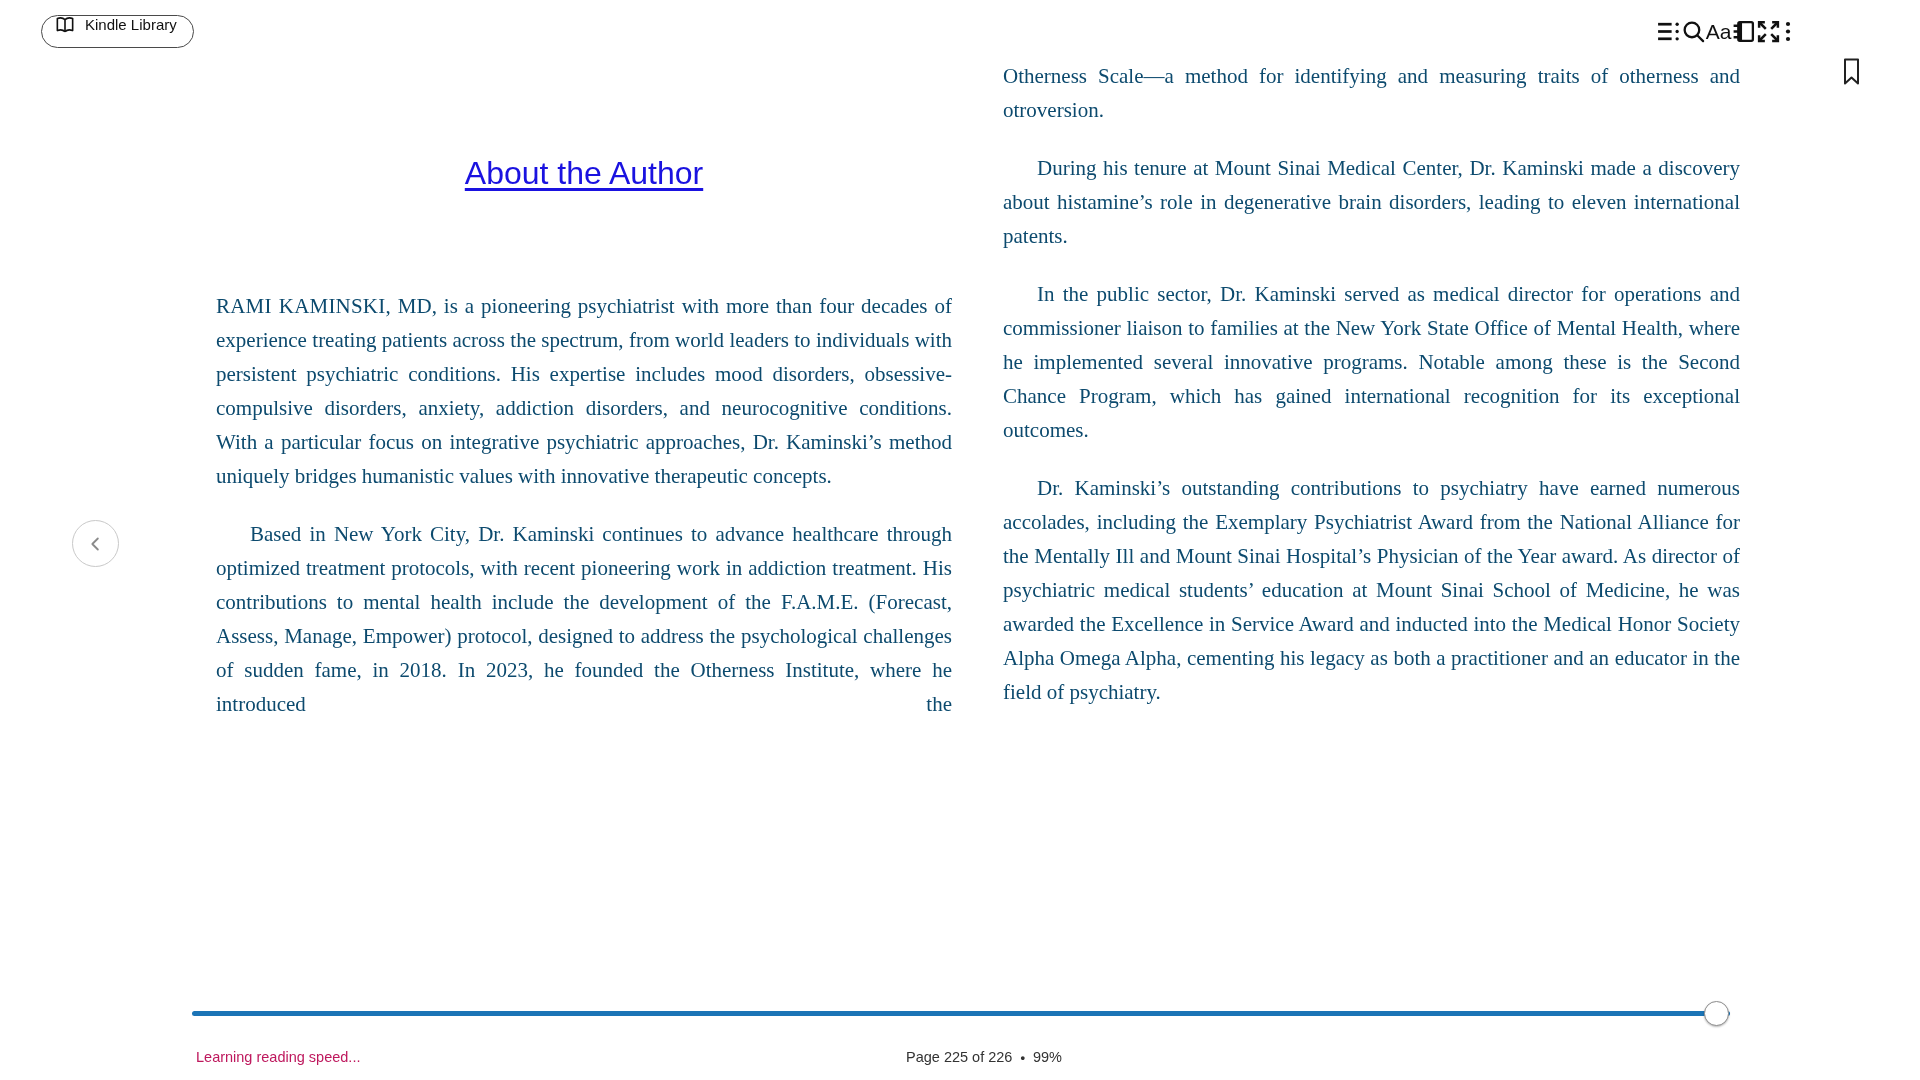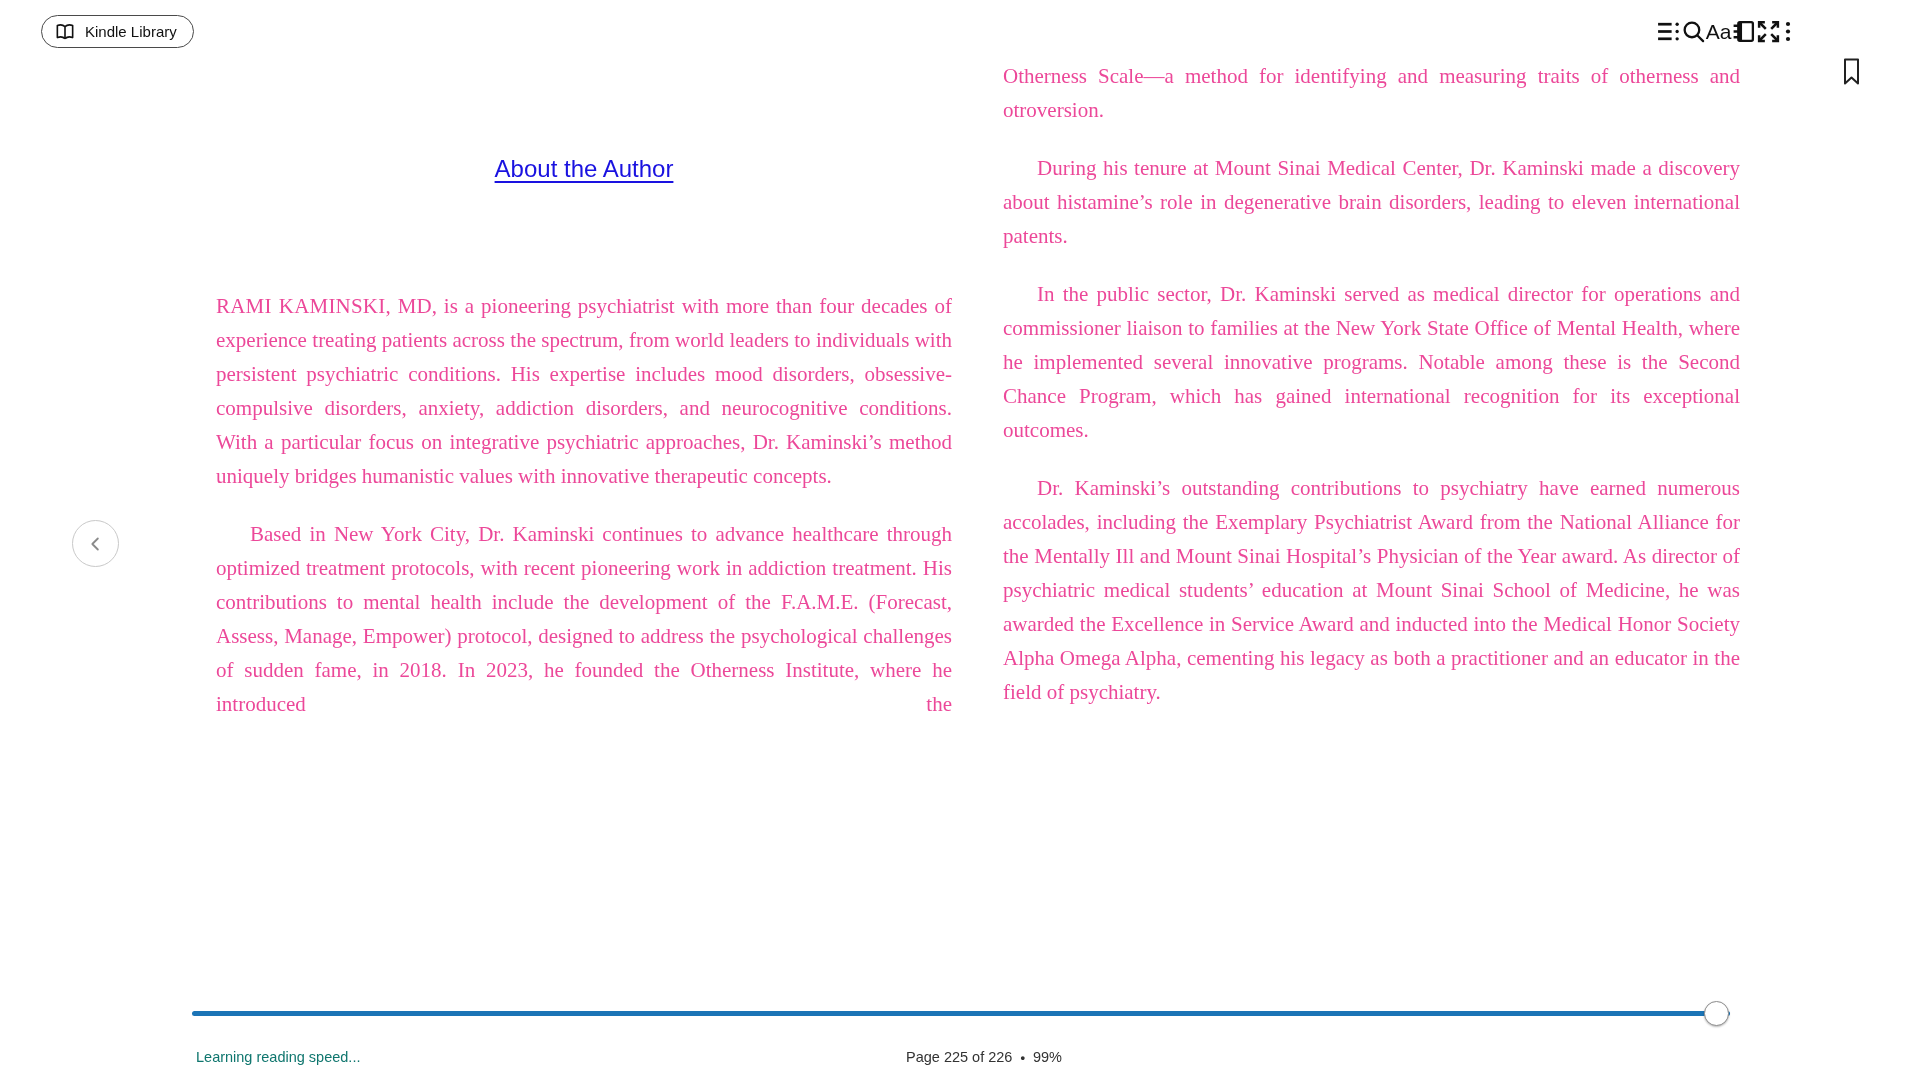--- a/index.html
+++ b/index.html
@@ -3,21 +3,21 @@
 <meta charset="utf-8">
 <style>
   * { margin:0; padding:0; box-sizing:border-box; }
   html,body { width:1920px; height:1080px; background:#ffffff; overflow:hidden;
               font-family:"Liberation Sans", sans-serif; }
   .stage { position:relative; width:1920px; height:1080px; background:#fff; }
 
   
   .library-btn {
     position:absolute; left:41px; top:15px; height:33px;
-    display:flex; align-items:center; gap:9px; padding:0 16px 0 12px;
+    display:flex; align-items:flex-start; gap:9px; padding:0 16px 0 12px;
     border:1px solid #4a4a4a; border-radius:17px; background:#fff;
     font-size:15px; color:#111; cursor:pointer;
   }
   .book-title {
     position:absolute; top:22px; left:300px; right:300px;
     text-align:center; font-size:17px; letter-spacing:.4px; color:#1c1c1c;
     white-space:nowrap;
   }
   .topbar-icons {
     position:absolute; top:19px; left:1656px;
@@ -32,45 +32,45 @@
   
   .nav-left {
     position:absolute; left:72px; top:520px; width:47px; height:47px;
     border:1px solid #c9c9c9; border-radius:50%; background:#fff;
     display:flex; align-items:center; justify-content:center; cursor:pointer;
   }
 
   
   .heading-link {
     position:absolute; left:216px; top:155px; width:736px;
-    text-align:center; font-size:24px; color:#1a12e0;
+    text-align:center; font-size:32px; color:#1a12e0;
     text-decoration:underline; text-underline-offset:4px; cursor:pointer;
   }
   .col { position:absolute; width:736px;
          font-family:"Liberation Serif","DejaVu Serif",serif;
-         font-size:21px; line-height:34px; color:#ec4899; }
+         font-size:21px; line-height:34px; color:#0c4a6e; }
   .col-left  { left:216px;  top:289px; }
   .col-right { left:1003px; top:59px; width:737px; }
   .col p { text-align:justify; }
   .col p.indent { text-indent:34px;margin-top:24px; }
   .col p.justify-last { text-align-last:justify; }
   .lead { font-weight:400; letter-spacing:.2px; }
 
   
   .progress-track {
     position:absolute; left:192px; top:1011px; width:1538px; height:5px;
     background:#1b74b6; border-radius:3px; cursor:pointer;
   }
   .progress-handle {
     position:absolute; left:1704px; top:1001px; width:25px; height:25px;
     background:#fff; border:1px solid #8e8e8e; border-radius:50%;
     box-shadow:0 1px 2px rgba(0,0,0,.28); cursor:grab;
   }
   .footer-left {
-    position:absolute; left:196px; top:1049px; font-size:14.5px; color:#0f766e;
+    position:absolute; left:196px; top:1049px; font-size:14.5px; color:#be185d;
   }
   .footer-center {
     position:absolute; left:0; right:0; top:1049px; text-align:center;
     font-size:14.5px; color:#333;margin-left:48px;
   }
   .footer-center .sep { margin:0 8px; font-weight:700; font-size:13px; }
 
   svg { display:block; }
 </style>
 </head>

